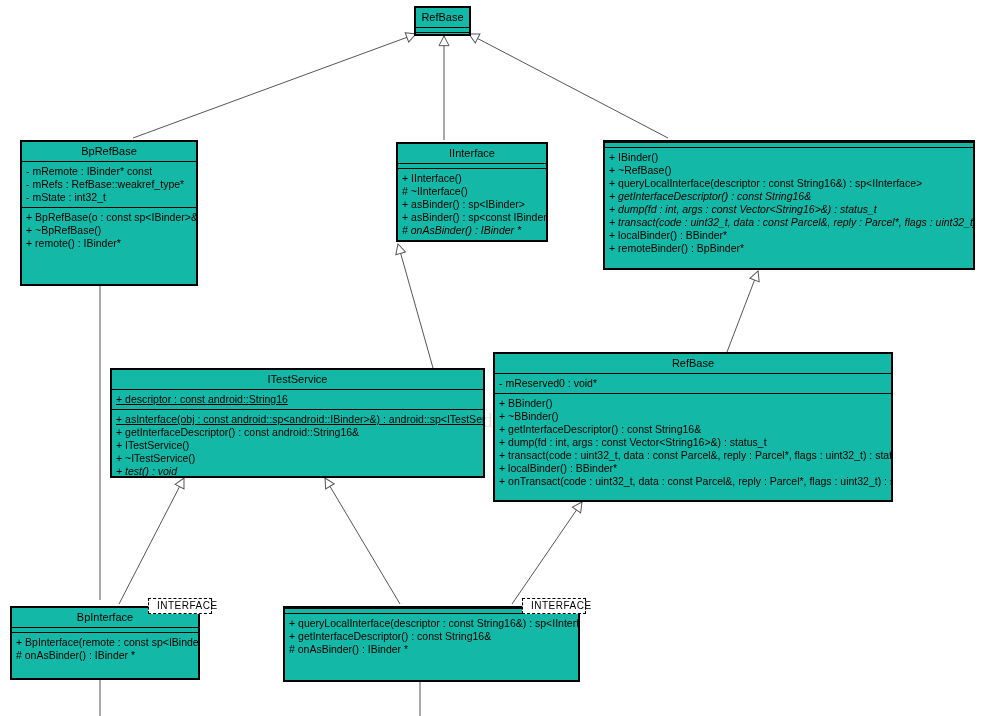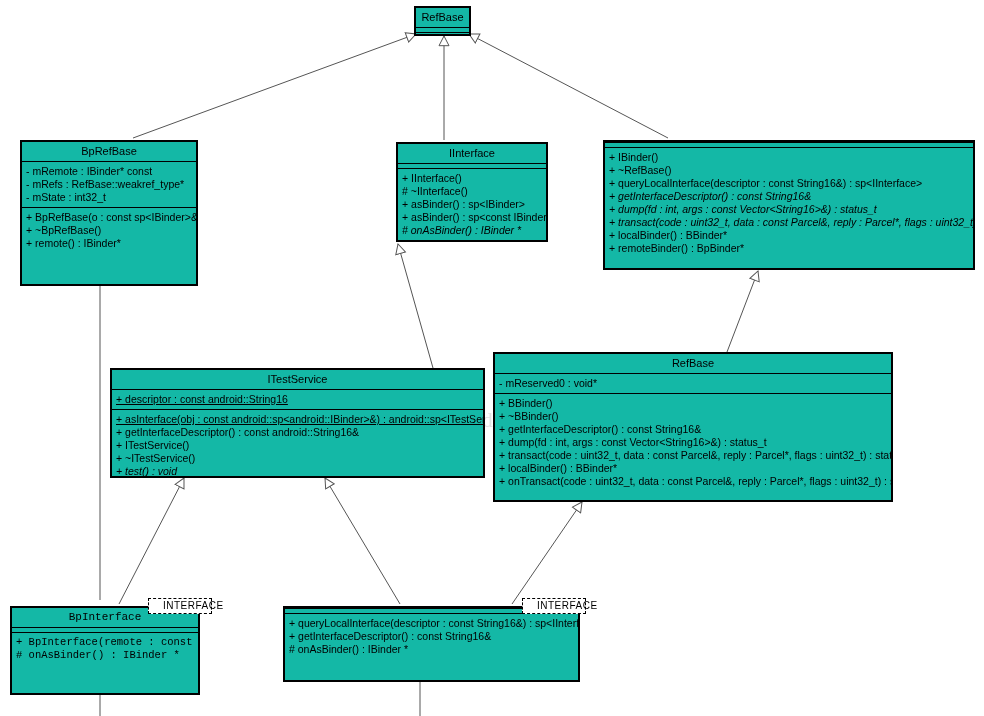--- a/index.html
+++ b/index.html
@@ -72,21 +72,21 @@
 
   .note {
     position: absolute;
     box-sizing: border-box;
     border: 1px dashed #000;
     background: #ffffff;
     font-size: 10px;
     line-height: 12px;
     letter-spacing: 0.5px;
     color: #000;
-    padding: 1px 14px;
+    padding: 1px 8px;
     text-align: center;
     white-space: nowrap;
     z-index: 4;
   }
 </style>
 </head>
 <body>
 
 <div id="canvas">
 
@@ -208,21 +208,21 @@
       <div class="member">+  getInterfaceDescriptor() : const String16&amp;</div>
       <div class="member">+  dump(fd : int, args : const Vector&lt;String16&gt;&amp;) : status_t</div>
       <div class="member">+  transact(code : uint32_t, data : const Parcel&amp;, reply : Parcel*, flags : uint32_t) : status_t</div>
       <div class="member">+  localBinder() : BBinder*</div>
       <div class="member">+  onTransact(code : uint32_t, data : const Parcel&amp;, reply : Parcel*, flags : uint32_t) : status_t</div>
     </div>
   </div>
 
   <div class="note" style="left:148px; top:598px; width:64px; height:16px;">INTERFACE</div>
 
-  <div class="uml" style="left:10px; top:606px; width:190px; height:89px;font-family:Liberation Mono, monospace;">
+  <div class="uml" style="left:10px; top:606px; width:190px; height:74px;">
     <div class="title">BpInterface</div>
     <div class="sep"></div>
     <div class="compartment empty"></div>
     <div class="sep"></div>
     <div class="compartment">
       <div class="member">+  BpInterface(remote : const sp&lt;IBinder&gt;&amp;)</div>
       <div class="member">#  onAsBinder() : IBinder *</div>
     </div>
   </div>
 

